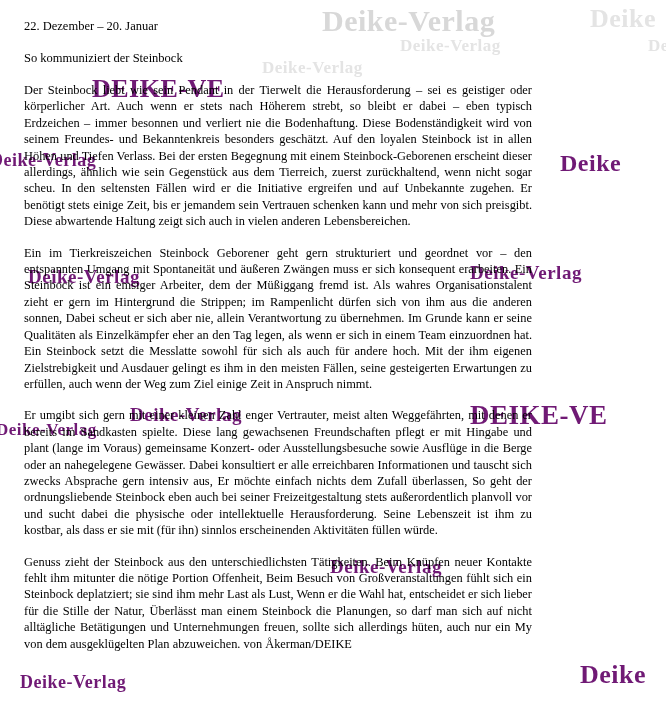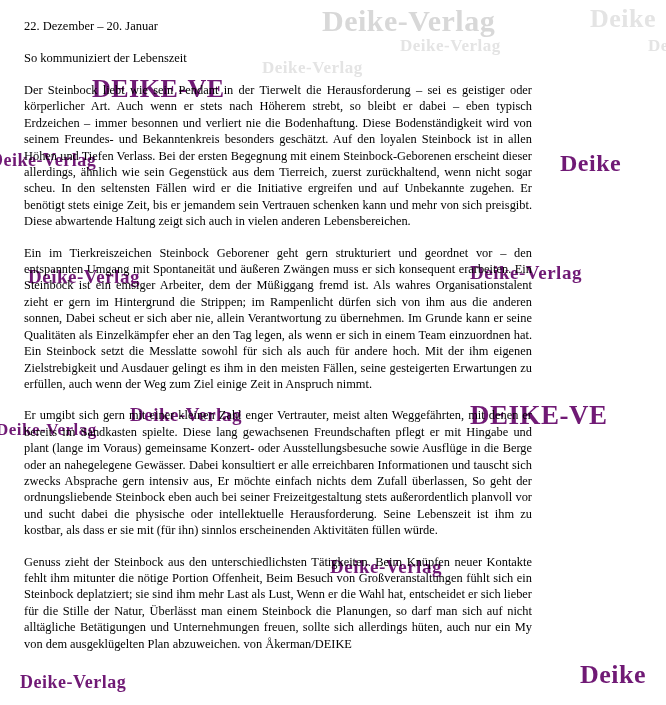--- a/index.html
+++ b/index.html
@@ -83,20 +83,20 @@
     <div class="wm faint" style="left: 470px; top: 400px; font-size: 27px;">DEIKE-VE</div>
     <div class="wm faint" style="left: 130px; top: 404px; font-size: 19px;">Deike-Verlag</div>
     <div class="wm faint" style="left: -4px; top: 420px; font-size: 17px;">Deike-Verlag</div>
     <div class="wm faint" style="left: 330px; top: 556px; font-size: 19px;">Deike-Verlag</div>
     <div class="wm faint" style="left: 580px; top: 660px; font-size: 26px;">Deike</div>
     <div class="wm faint" style="left: 20px; top: 672px; font-size: 18px;">Deike-Verlag</div>
   </div>
 
 <div id="doc">
   <div class="dateline">22. Dezember – 20. Januar</div>
-  <div class="headline">So kommuniziert der Lebenszeit</div>
+  <div class="headline">So kommuniziert der Steinbock</div>
   <div id="paragraphs">
       <p class="body">Der Steinbock liebt wie sein Pendant in der Tierwelt die Herausforderung – sei es geistiger oder körperlicher Art. Auch wenn er stets nach Höherem strebt, so bleibt er dabei – eben typisch Erdzeichen – immer besonnen und verliert nie die Bodenhaftung. Diese Bodenständigkeit wird von seinem Freundes- und Bekanntenkreis besonders geschätzt. Auf den loyalen Steinbock ist in allen Höhen und Tiefen Verlass. Bei der ersten Begegnung mit einem Steinbock-Geborenen erscheint dieser allerdings, ähnlich wie sein Gegenstück aus dem Tierreich, zuerst zurückhaltend, wenn nicht sogar scheu. In den seltensten Fällen wird er die Initiative ergreifen und auf Unbekannte zugehen. Er benötigt stets einige Zeit, bis er jemandem sein Vertrauen schenken kann und mehr von sich preisgibt. Diese abwartende Haltung zeigt sich auch in vielen anderen Lebensbereichen.</p>
       <p class="body">Ein im Tierkreiszeichen Steinbock Geborener geht gern strukturiert und geordnet vor – den entspannten Umgang mit Spontaneität und äußeren Zwängen muss er sich konsequent erarbeiten. Ein Steinbock ist ein emsiger Arbeiter, dem der Müßiggang fremd ist. Als wahres Organisationstalent zieht er gern im Hintergrund die Strippen; im Rampenlicht dürfen sich von ihm aus die anderen sonnen, Dabei scheut er sich aber nie, allein Verantwortung zu übernehmen. Im Grunde kann er seine Qualitäten als Einzelkämpfer eher an den Tag legen, als wenn er sich in einem Team einzuordnen hat. Ein Steinbock setzt die Messlatte sowohl für sich als auch für andere hoch. Mit der ihm eigenen Zielstrebigkeit und Ausdauer gelingt es ihm in den meisten Fällen, seine gesteigerten Erwartungen zu erfüllen, auch wenn der Weg zum Ziel einige Zeit in Anspruch nimmt.</p>
       <p class="body">Er umgibt sich gern mit einer kleinen Zahl enger Vertrauter, meist alten Weggefährten, mit denen er bereits im Sandkasten spielte. Diese lang gewachsenen Freundschaften pflegt er mit Hingabe und plant (lange im Voraus) gemeinsame Konzert- oder Ausstellungsbesuche sowie Ausflüge in die Berge oder an nahegelegene Gewässer. Dabei konsultiert er alle erreichbaren Informationen und tauscht sich zwecks Absprache gern intensiv aus, Er möchte einfach nichts dem Zufall überlassen, So geht der ordnungsliebende Steinbock eben auch bei seiner Freizeitgestaltung stets außerordentlich planvoll vor und sucht dabei die physische oder intellektuelle Herausforderung. Seine Lebenszeit ist ihm zu kostbar, als dass er sie mit (für ihn) sinnlos erscheinenden Aktivitäten füllen würde.</p>
       <p class="body">Genuss zieht der Steinbock aus den unterschiedlichsten Tätigkeiten. Beim Knüpfen neuer Kontakte fehlt ihm mitunter die nötige Portion Offenheit, Beim Besuch von Großveranstaltungen fühlt sich ein Steinbock deplatziert; sie sind ihm mehr Last als Lust, Wenn er die Wahl hat, entscheidet er sich lieber für die Stille der Natur, Überlässt man einem Steinbock die Planungen, so darf man sich auf nicht alltägliche Betätigungen und Unternehmungen freuen, sollte sich allerdings hüten, auch nur ein My von dem ausgeklügelten Plan abzuweichen. von Åkerman/DEIKE</p>
     </div>
 </div>
 
 </body></html>

